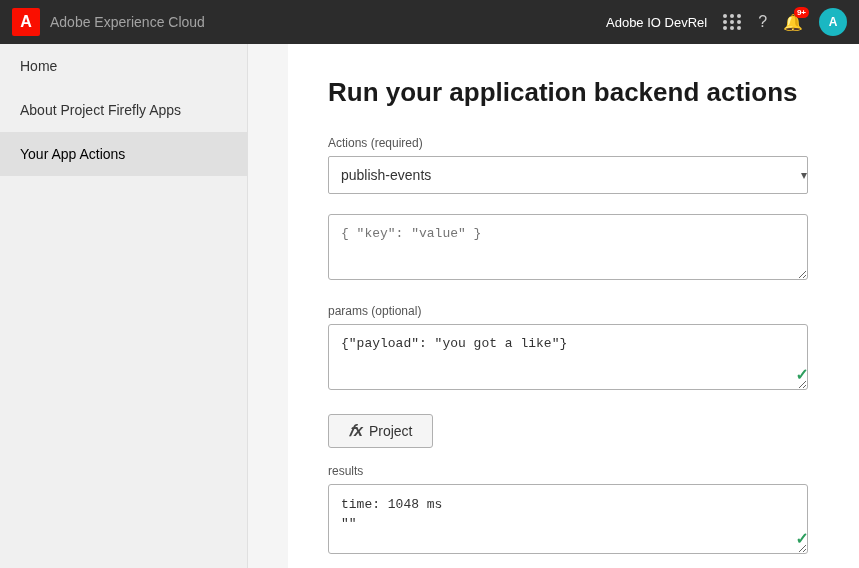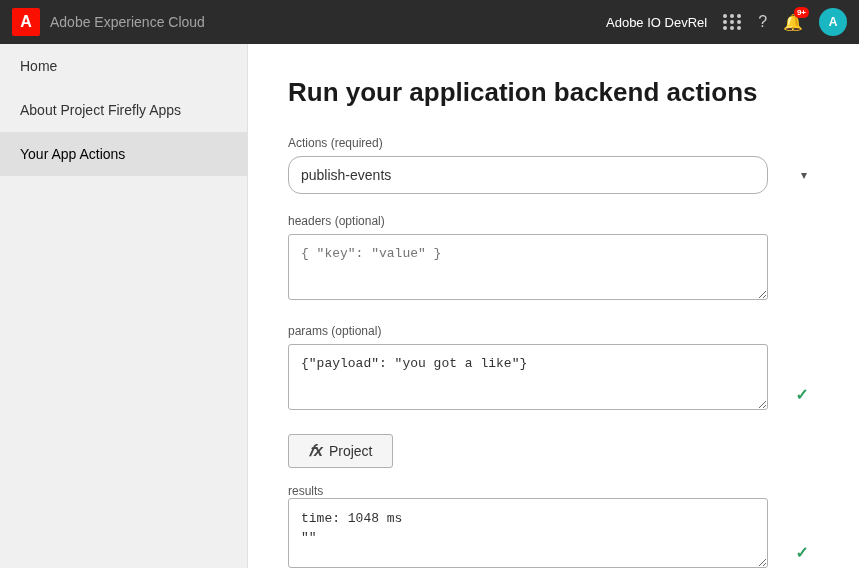--- a/index.html
+++ b/index.html
@@ -38,21 +38,21 @@
     }
     .avatar {
       width: 28px; height: 28px;
       border-radius: 50%;
       background: #1ab7c2;
       display: flex; align-items: center; justify-content: center;
       color: white; font-size: 12px; font-weight: bold;
     }
 
     
-    .layout { display: flex; height: calc(568px - 44px); }
+    .layout { display: flex; height: calc(568px - 44px); gap: 40px; }
 
     
     .sidebar {
       width: 248px;
       background: #f0f0f0;
       padding: 0;
       border-right: 1px solid #e0e0e0;
       flex-shrink: 0;
     }
     .sidebar-item {
@@ -90,21 +90,21 @@
       margin-bottom: 6px;
       display: block;
     }
 
     
     .select-wrapper { position: relative; }
     .select-dropdown {
       width: 480px;
       height: 38px;
       border: 1px solid #b0b0b0;
-      border-radius: 13px;
+      border-radius: 2px;
       background: #fff;
       padding: 0 12px;
       font-size: 14px;
       color: #333;
       appearance: none;
       -webkit-appearance: none;
       cursor: pointer;
     }
     .select-arrow {
       position: absolute;
@@ -151,21 +151,21 @@
       border-radius: 3px;
       padding: 7px 20px;
       font-size: 14px;
       color: #333;
       cursor: pointer;
       margin-bottom: 16px;
     }
     .invoke-icon { font-size: 16px; color: #444; font-style: italic; font-weight: bold; }
 
     
-    .results-label { font-size: 12px; color: #555; margin-bottom: 0; display: block; }
+    .results-label { font-size: 12px; color: #555; margin-bottom: 6px; display: block; }
     .results-textarea {
       width: 480px;
       min-height: 70px;
       border: 1px solid #b0b0b0;
       border-radius: 3px;
       padding: 10px 12px;
       font-size: 13px;
       font-family: 'Courier New', monospace;
       color: #333;
       background: #fff;
@@ -230,21 +230,20 @@
       <label class="field-label">Actions (required)</label>
       <div class="select-wrapper">
         <select class="select-dropdown">
           <option>publish-events</option>
         </select>
         <span class="select-arrow">▾</span>
       </div>
     </div>
 
     <div class="field-group">
-      <label class="field-label">headers (optional)</label>
       <div class="textarea-wrapper">
         <textarea class="code-textarea" placeholder="{ &quot;key&quot;: &quot;value&quot; }" style=""></textarea>
       </div>
     </div>
 
     <div class="field-group">
       <label class="field-label">params (optional)</label>
       <div class="textarea-wrapper">
         <textarea class="code-textarea has-value" style="">{"payload": "you got a like"}</textarea>
         <span class="check-icon">✓</span>

